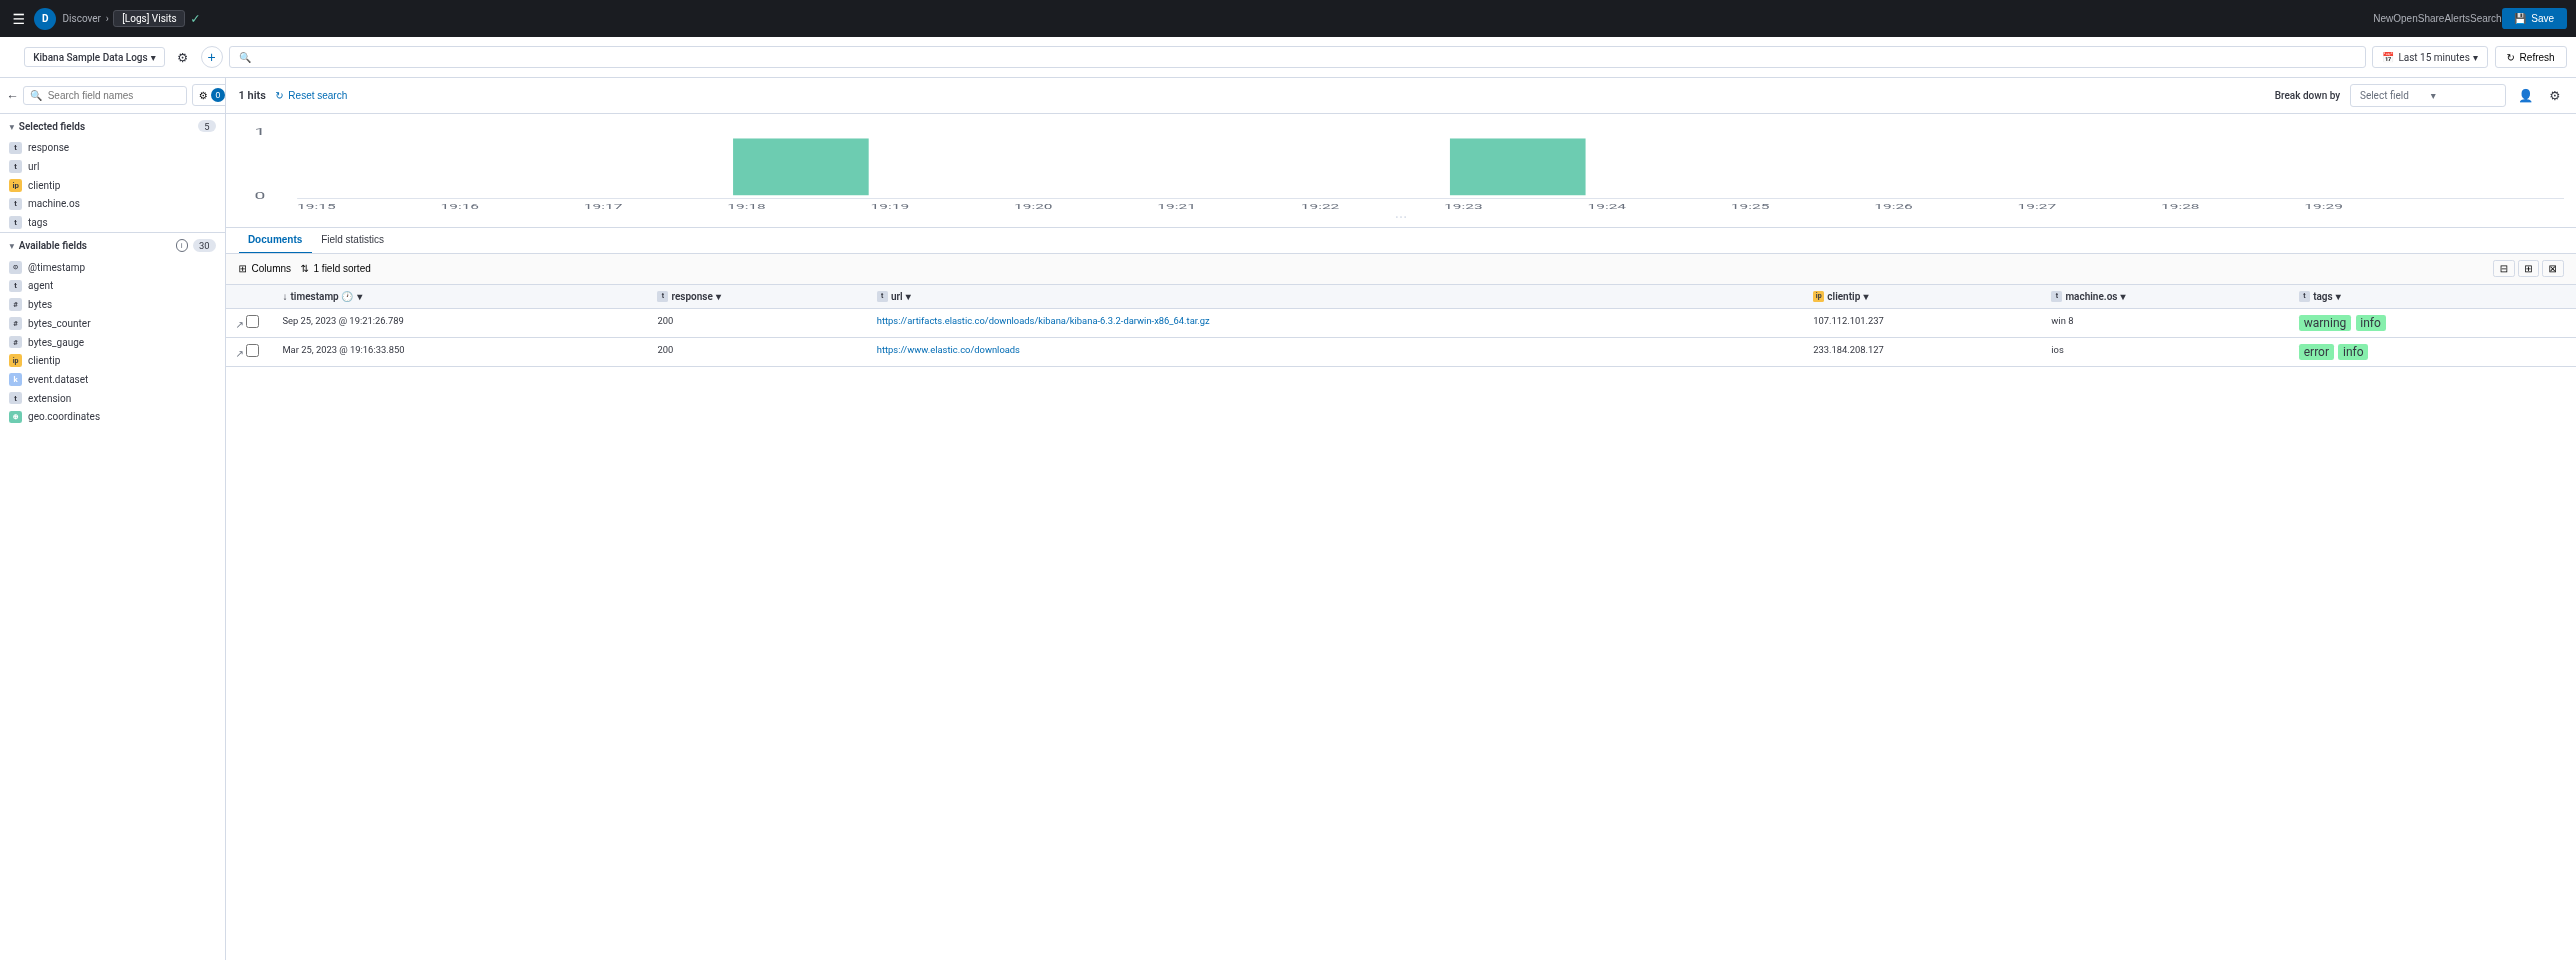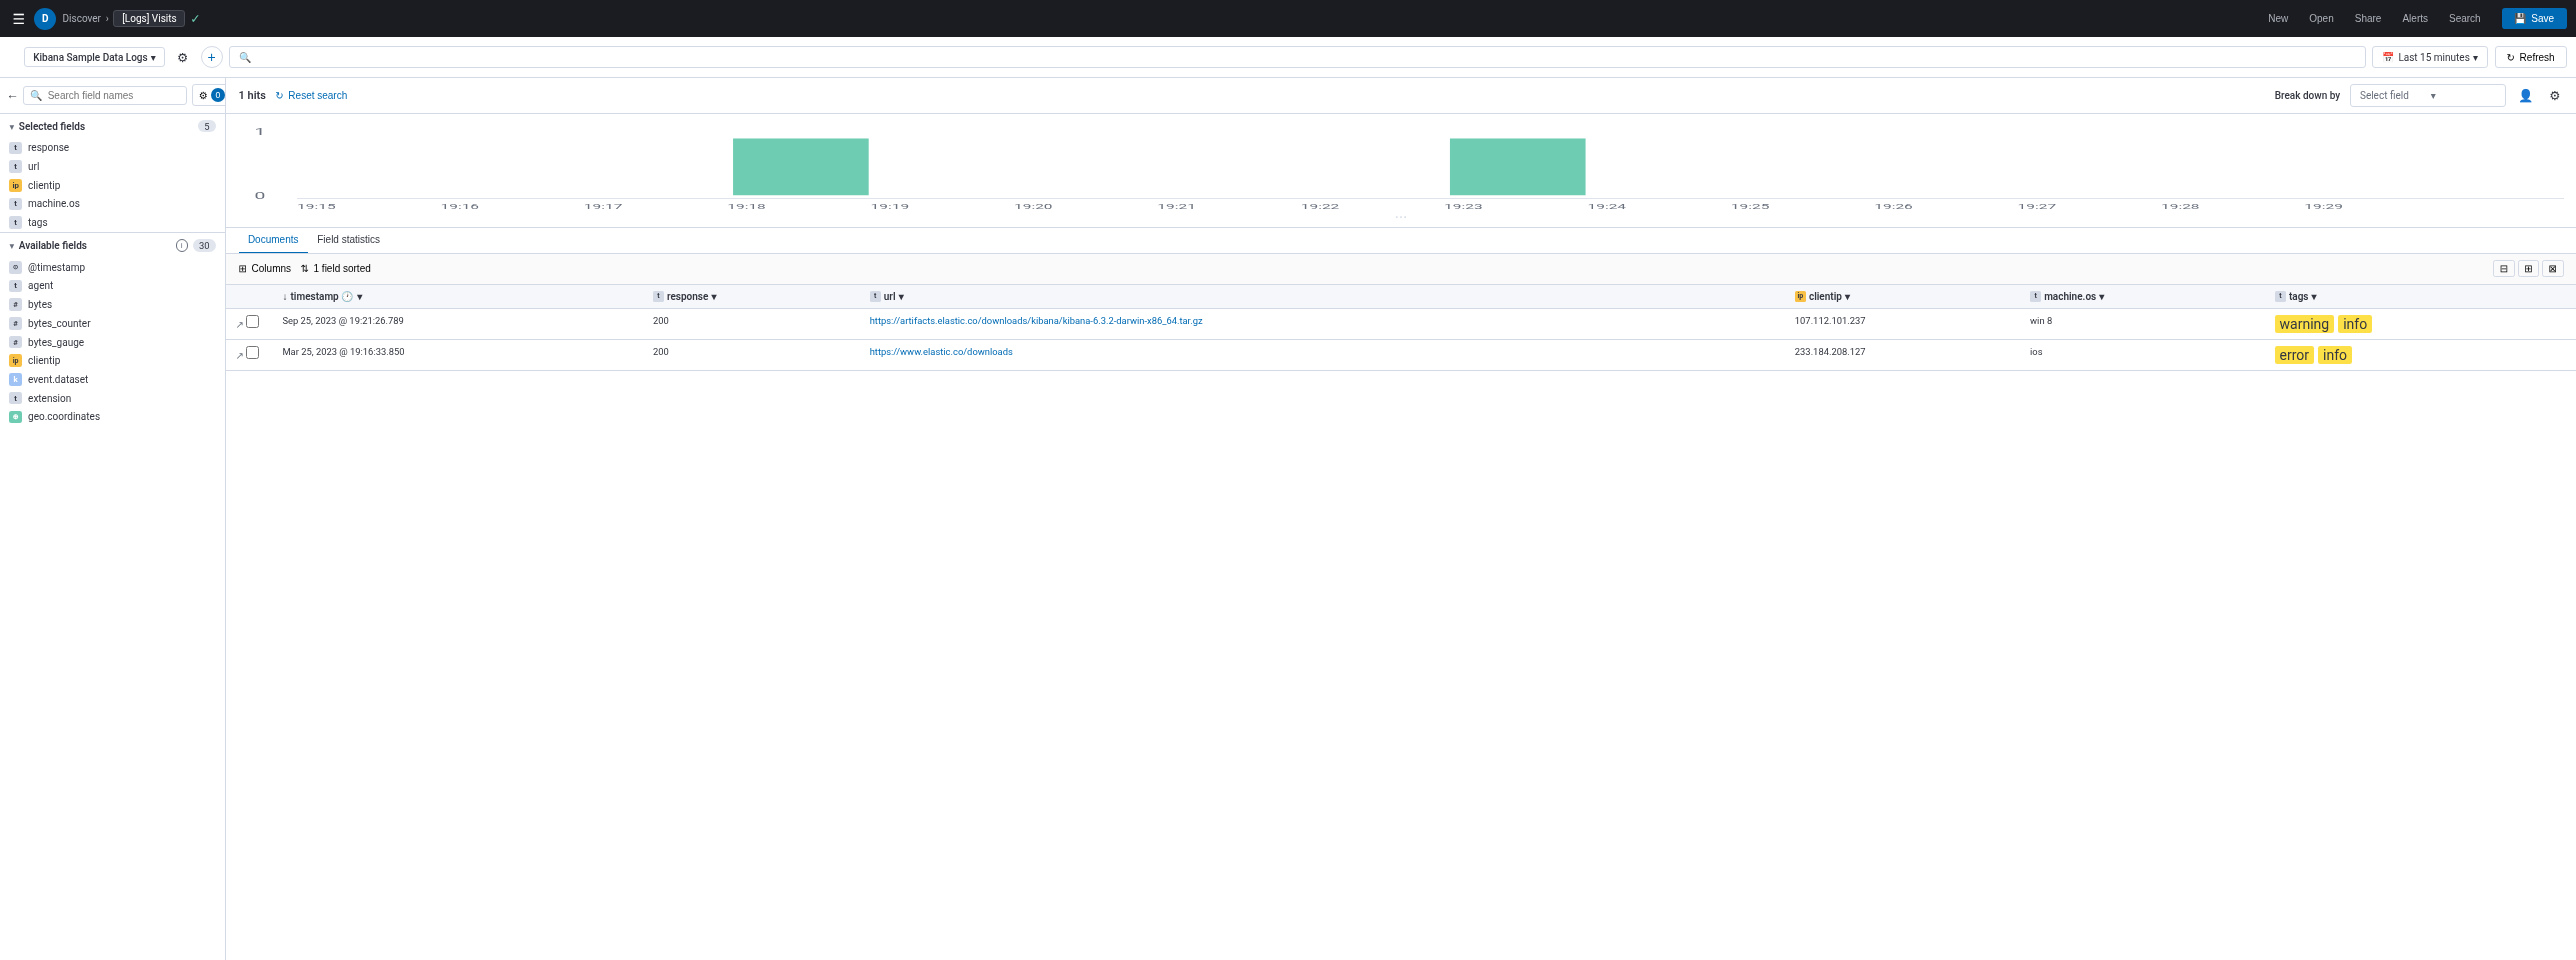--- a/index.html
+++ b/index.html
@@ -11,21 +11,21 @@
       background: #1a1c21; color: #fff; height: 37px; padding: 0 9.4px;
     }
     .top-nav-left { display: flex; align-items: center; gap: 6.2px; }
     .hamburger-btn { background: none; border: none; color: #fff; cursor: pointer; font-size: 14px; padding: 3.1px; }
     .avatar { width: 22px; height: 22px; background: #006BB4; border-radius: 50%; display: flex; align-items: center; justify-content: center; color: #fff; font-weight: 700; font-size: 10px; }
     .breadcrumb { display: flex; align-items: center; gap: 4.7px; }
     .breadcrumb-item { color: #adb0b8; font-size: 10px; cursor: pointer; }
     .breadcrumb-item.active { background: #2d3038; border: 0.8px solid #4a4d56; border-radius: 3.1px; padding: 1.6px 7.8px; color: #fff; }
     .breadcrumb-sep { color: #adb0b8; }
     .check-icon { color: #6dccb1; font-size: 12.5px; }
-    .top-nav-right { display: flex; align-items: center; gap: 21px; }
+    .top-nav-right { display: flex; align-items: center; gap: 0; }
     .nav-link { background: none; border: none; color: #adb0b8; cursor: pointer; font-size: 10px; }
     .save-btn { background: #006BB4; border: none; color: #fff; padding: 4.7px 12.5px; border-radius: 3.1px; cursor: pointer; font-size: 10px; display: flex; align-items: center; gap: 4.7px; }
 
     
     .filter-bar {
       display: flex; align-items: center; background: #fff; border-bottom: 0.8px solid #d3dae6;
       padding: 6.2px 9.4px; gap: 6.2px; height: 41px;
     }
     .data-view { display: flex; align-items: center; gap: 3.1px; background: #fff; border: 0.8px solid #d3dae6; border-radius: 3.1px; padding: 3.1px 7.8px; cursor: pointer; font-size: 10px; font-weight: 500; margin-left: 15px; }
     .filter-icon-btn { background: none; border: none; cursor: pointer; color: #343741; font-size: 12.5px; padding: 3.1px 6.2px; }
@@ -94,21 +94,21 @@
     .sort-btn { display: flex; align-items: center; gap: 4.7px; background: none; border: none; cursor: pointer; font-size: 10px; }
     .view-btns { margin-left: auto; display: flex; gap: 3.1px; }
     .view-btn { background: none; border: 0.8px solid #d3dae6; border-radius: 2.3px; padding: 2.3px 5.5px; cursor: pointer; font-size: 10px; }
 
     .data-table { width: 100%; border-collapse: collapse; }
     .data-table th { background: #f5f7fa; border-bottom: 1.6px solid #d3dae6; padding: 6.2px 9.4px; text-align: left; font-size: 10px; font-weight: 600; white-space: nowrap; }
     .data-table td { border-bottom: 0.8px solid #d3dae6; padding: 6.2px 9.4px; font-size: 9.4px; vertical-align: top; }
     .th-inner { display: flex; align-items: center; gap: 3.1px; }
     .expand-icon { color: #69707d; cursor: pointer; font-size: 10px; }
     .checkbox { width: 12.5px; height: 12.5px; cursor: pointer; }
-    .tag { display: inline-block; background: #fde047; border-radius: 2.3px; padding: 0.8px 4.7px; font-size: 14px; margin-right: 2.3px; }
+    .tag { display: inline-block; background: #86efac; border-radius: 2.3px; padding: 0.8px 4.7px; font-size: 12px; margin-right: 2.3px; }
     .url-text { color: #006BB4; word-break: break-all; }
 
     .th-type-badge { width: 11px; height: 11px; border-radius: 1.6px; display: flex; align-items: center; justify-content: center; font-size: 7px; font-weight: 700; }
   </style>
 </head>
 <body>
 
 <nav class="top-nav">
   <div class="top-nav-left">
     <button class="hamburger-btn">☰</button>
@@ -294,21 +294,21 @@
           <text x="992" y="100" font-size="8" fill="#69707d">19:28</text>
           <text x="1066" y="100" font-size="8" fill="#69707d">19:29</text>
 
           <text x="30" y="110" font-size="7" fill="#69707d">September 25, 2023</text>
         </svg>
       </div>
       <div class="drag-handle">⋯</div>
     </div>
 
     <div style="display:flex; align-items:center; border-bottom: 0.8px solid #d3dae6; background:#fff; padding: 0 12.5px;">
-      <button style="background:none;border:none;border-bottom:1.6px solid #006BB4;color:#006BB4;padding:6.2px 9.4px;cursor:pointer;font-size:10px;font-weight:400;">Documents</button>
+      <button style="background:none;border:none;border-bottom:1.6px solid #006BB4;color:#006BB4;padding:6.2px 9.4px;cursor:pointer;font-size:10px;font-weight:700;">Documents</button>
       <button style="background:none;border:none;border-bottom:1.6px solid transparent;color:#343741;padding:6.2px 9.4px;cursor:pointer;font-size:10px;">Field statistics</button>
     </div>
 
     <div class="table-toolbar">
       <button class="columns-btn">
         <span>⊞</span>
         <span>Columns</span>
       </button>
       <button class="sort-btn">
         <span>⇅</span>

